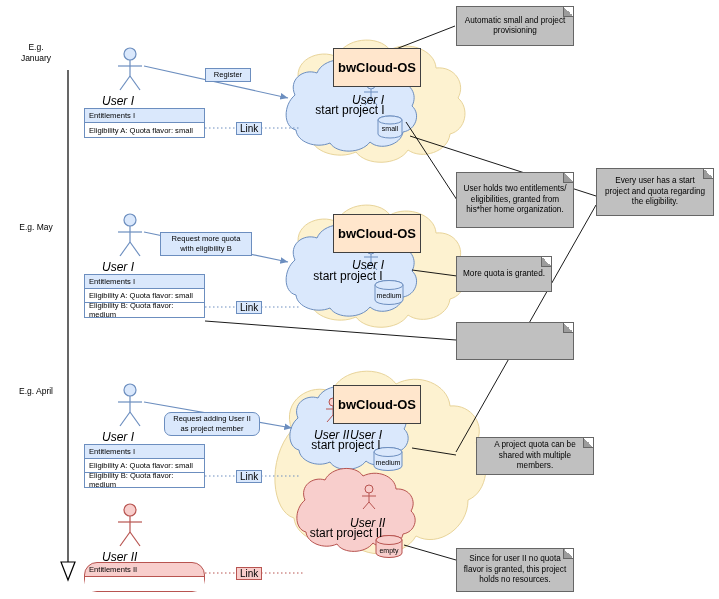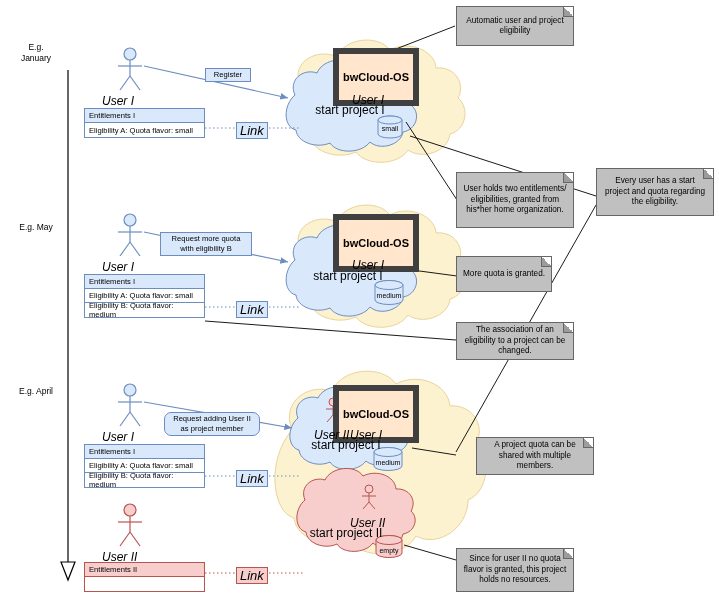--- a/index.html
+++ b/index.html
@@ -48,42 +48,42 @@
     display:flex;align-items:center;
   }
   .ent .row{
     padding:2px 4px;
     border-bottom:1px solid #6c8ebf;
     height:14px;box-sizing:border-box;
     background:#ffffff;
     display:flex;align-items:center;
   }
   .ent .row:last-child{border-bottom:none;}
-  .ent.red{border-color:#b85450;background:#f8cecc;}
+  .ent.red{border-color:#b85450;background:#f8cecc;border-radius:13px;}
   .ent.red .hdr{border-bottom-color:#b85450;}
   .ent.red .row{border-bottom-color:#b85450;background:#ffffff;}
   
   .alabel{
     background:#dae8fc;
     border:1px solid #6c8ebf;
     font-size:7.6px;
     padding:1px 3px;
     box-sizing:border-box;
     line-height:10px;
     color:#000;
     text-align:center;
   }
   .linklabel{
     background:#dae8fc;border:1px solid #6c8ebf;
-    font-size:13px;padding:0 3px;color:#000;font-style:italic;
+    font-size:10px;padding:0 3px;color:#000;
   }
   .linklabel.red{background:#f8cecc;border-color:#b85450;}
   .bwlabel{
-    background:#ffe6cc;border:6px solid #404040;
-    font-size:11px;font-weight:bold;padding:17px 4px;color:#000;
+    background:#ffe6cc;border:1px solid #404040;
+    font-size:13px;font-weight:bold;padding:11px 4px;color:#000;
   }
   .timelabel{font-size:8.5px;color:#000;text-align:center;line-height:11px;}
   .cyl-label{font-size:7px;color:#000;text-align:center;}
   .proj-label{font-size:12px;color:#000;text-align:center;}
   .user-label{font-size:12px;color:#000;text-align:left;font-style:italic;}
 </style>
 </head>
 <body>
 
 <svg id="canvas" xmlns="http://www.w3.org/2000/svg">
@@ -310,41 +310,40 @@
   <div class="row">Eligibility B: Quota flavor: medium</div>
 </div>
 
 <div class="abs ent red" style="left:84px;top:562px;width:121px;">
   <div class="hdr">Entitlements II</div>
   <div class="row"></div>
 </div>
 
 <div class="abs note" style="left:456px;top:6px;width:118px;height:40px;">
   <span class="fold"></span>
-  <span>Automatic user and project eligibility</span>
+  <span>Automatic small and project provisioning</span>
 </div>
 
 <div class="abs note" style="left:456px;top:172px;width:118px;height:56px;">
   <span class="fold"></span>
   <span>User holds two entitlements/ eligibilities, granted from his*her home organization.</span>
 </div>
 
 <div class="abs note" style="left:596px;top:168px;width:118px;height:48px;">
   <span class="fold"></span>
   <span>Every user has a start project and quota regarding the eligibility.</span>
 </div>
 
 <div class="abs note" style="left:456px;top:256px;width:96px;height:36px;">
   <span class="fold"></span>
   <span>More quota is granted.</span>
 </div>
 
 <div class="abs note" style="left:456px;top:322px;width:118px;height:38px;">
   <span class="fold"></span>
-  <span>The association of an eligibility to a project can be changed.</span>
 </div>
 
 <div class="abs note" style="left:456px;top:437px;width:118px;height:38px;margin-left:20px;">
   <span class="fold"></span>
   <span>A project quota can be shared with multiple members.</span>
 </div>
 
 <div class="abs note" style="left:456px;top:548px;width:118px;height:44px;">
   <span class="fold"></span>
   <span>Since for user II no quota flavor is granted, this project holds no resources.</span>

